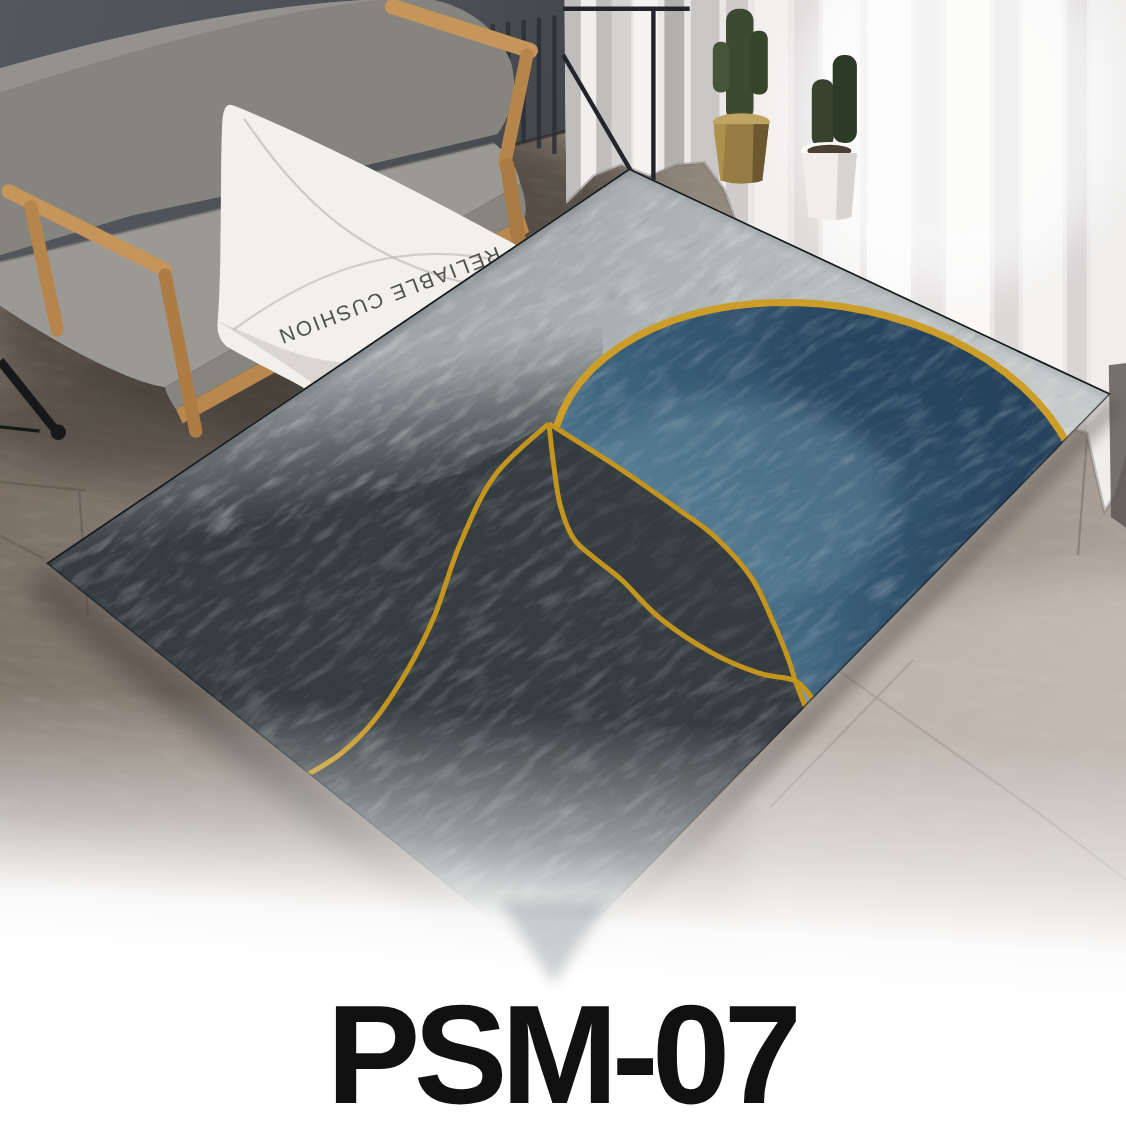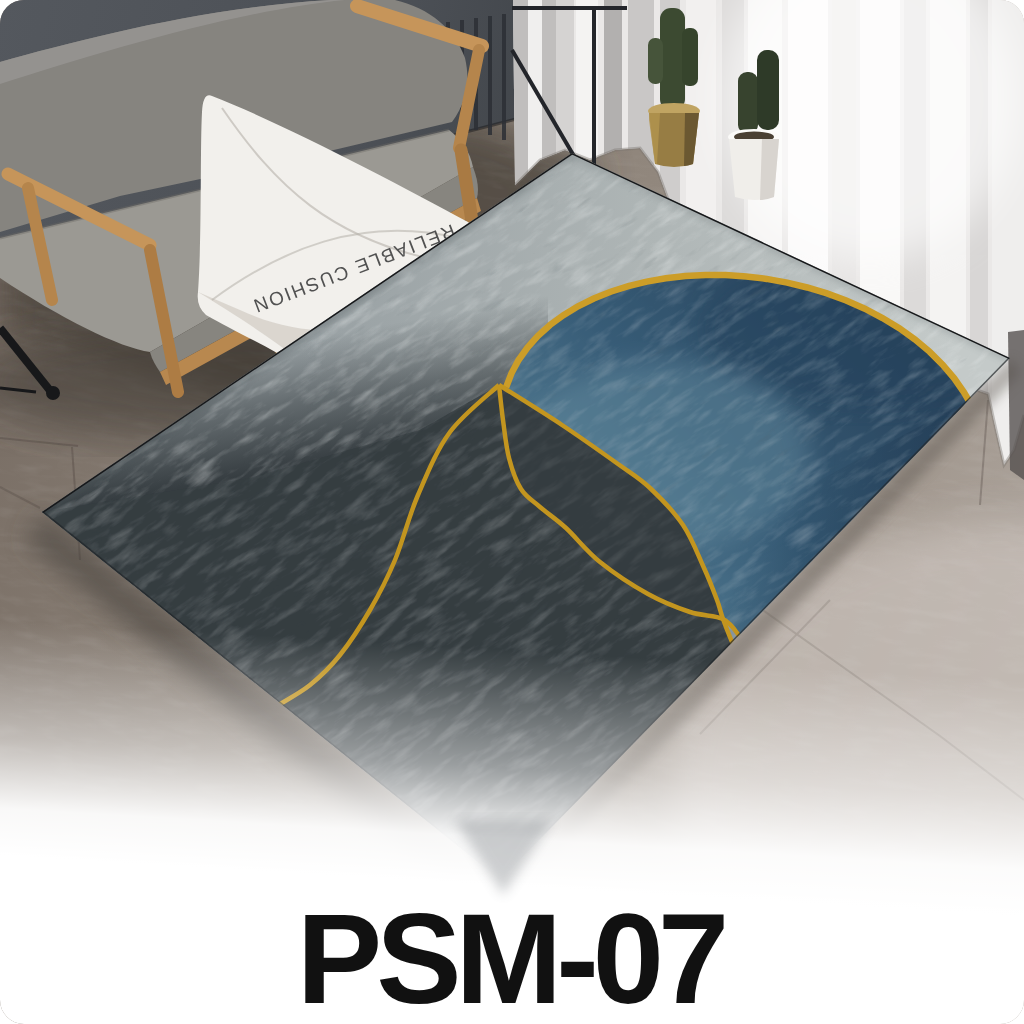--- a/index.html
+++ b/index.html
@@ -1,17 +1,17 @@
 <!DOCTYPE html>
 <html><head>
 <meta charset="utf-8">
 <style>
   html,body{margin:0;padding:0;background:#fff;}
   #stage{position:relative;width:1024px;height:1024px;overflow:hidden;background:#fff;
-         font-family:"Liberation Sans", sans-serif;border-radius:24px;}
+         font-family:"Liberation Sans", sans-serif;}
   svg{display:block;}
 </style>
 </head>
 <body>
 <div id="stage">
 <svg width="1024" height="1024" viewBox="0 0 1024 1024">
 <defs>
   <linearGradient id="floorg" x1="0" y1="120" x2="1024" y2="620" gradientUnits="userSpaceOnUse">
     <stop offset="0" stop-color="#746960"></stop>
     <stop offset="0.45" stop-color="#8d8379"></stop>

